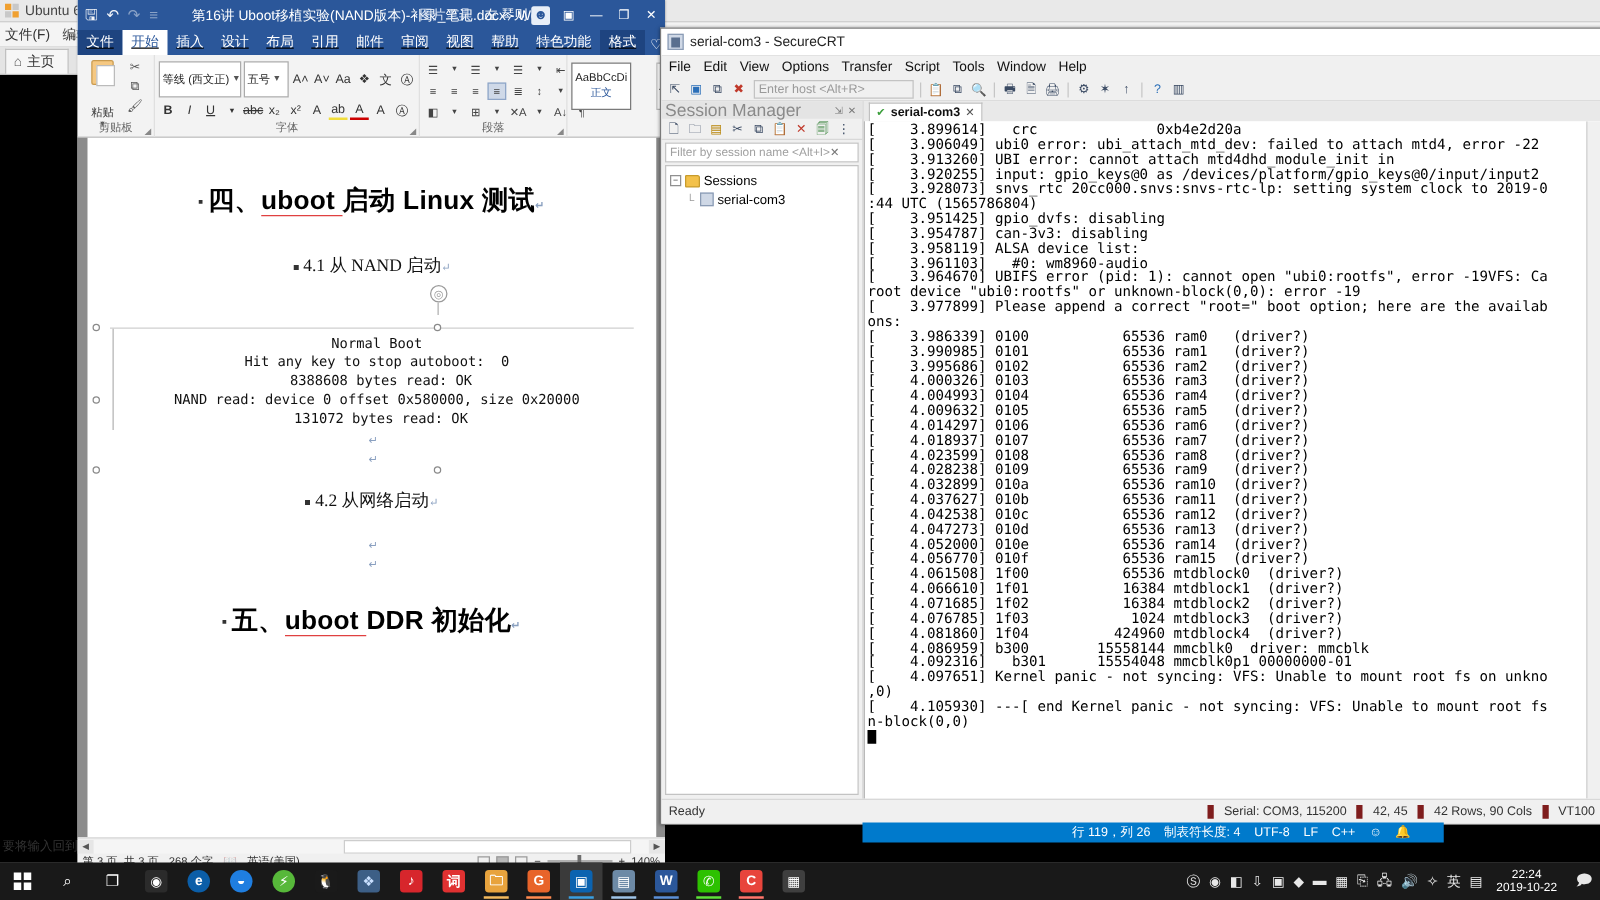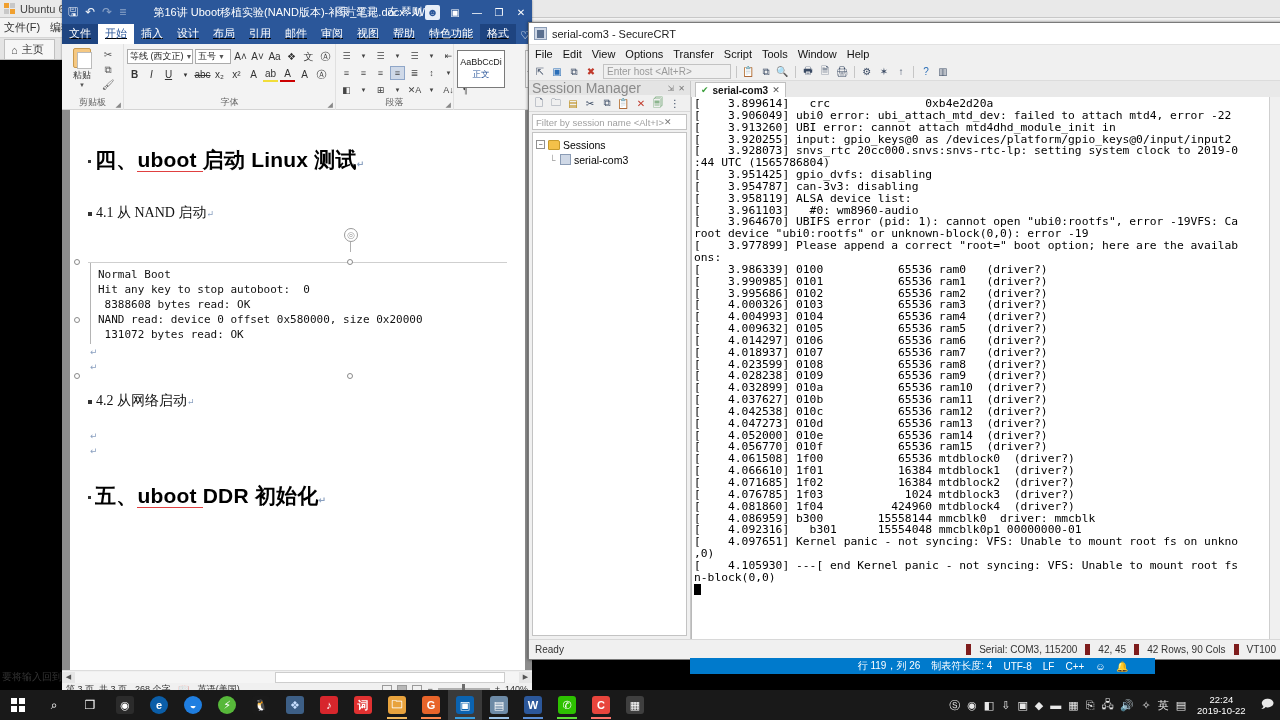--- a/index.html
+++ b/index.html
@@ -56,43 +56,43 @@
   .rt.file { background:#1e4480; }
   .rt-right { position:absolute; right:2px; bottom:2px; display:flex; align-items:center; gap:6px; color:#fff; font-size:11px;}
 
   .word-ribbon { height:66px; background:#f3f3f3; border-bottom:1px solid #d4d4d4; display:flex; position:relative; }
   .rg { position:relative; height:66px; border-right:1px solid #e0e0e0; padding:2px 3px 0 3px; display:flex; flex-direction:column; }
   .rg-label { position:absolute; bottom:1px; left:0; right:0; text-align:center; font-size:9px; color:#666; }
   .rg-body { flex:1; display:flex; align-items:flex-start; gap:2px; }
   .btn-big { width:34px; display:flex; flex-direction:column; align-items:center; justify-content:flex-start; padding-top:2px;}
   .clipboard-ico { width:18px; height:20px; background:#f5c882; border:1px solid #c99a4e; border-radius:2px; position:relative; }
   .clipboard-ico::after { content:""; position:absolute; left:3px; top:3px; width:13px; height:15px; background:#fff; border:1px solid #bbb; }
-  .btn-big-lab { font-size:9px; color:#333; margin-top:1px; }
+  .btn-big-lab { font-size:9px; color:#333; margin-top:16px; }
   .mini-col { display:flex; flex-direction:column; gap:2px; padding-top:2px; }
   .mini { width:14px; height:13px; display:flex; align-items:center; justify-content:center; font-size:10px; color:#555; }
   .font-rows { display:flex; flex-direction:column; gap:3px; padding-top:3px; }
   .font-row { display:flex; align-items:center; gap:2px; }
-  .combo { height:15px; border:1px solid #ababab; background:#fff; display:flex; align-items:center;
+  .combo { height:29px; border:1px solid #ababab; background:#fff; display:flex; align-items:center;
      padding:0 2px; font-size:9px; color:#222; white-space:nowrap; }
   .combo .caret { margin-left:2px; font-size:7px; color:#555; }
   .sq { width:15px; height:15px; display:flex; align-items:center; justify-content:center; font-size:10px; color:#333; }
   .sq.b { font-weight:bold; } .sq.i { font-style:italic; } .sq.u { text-decoration:underline; }
   .para-rows { display:flex; flex-direction:column; gap:3px; padding-top:3px; }
   .para-row { display:flex; align-items:center; gap:2px; }
   .pico { width:15px; height:14px; display:flex; align-items:center; justify-content:center; font-size:9px; color:#444; }
   .pico.sel { background:#cfd9e8; border:1px solid #8fa6c8; }
   .style-gallery { display:flex; align-items:center; gap:20px; padding-top:4px;justify-content:flex-end; }
   .style-card { width:48px; height:38px; border:1px solid #b9b9b9; background:#fff;
      display:flex; flex-direction:column; align-items:center; justify-content:center; }
   .style-card.active { border:1.5px solid #7a7a7a; }
   .style-card-aa { font-size:9px; color:#222; }
   .style-card-name { font-size:8.5px; color:#2b579a; margin-top:2px; }
   .rg-dialog { position:absolute; right:2px; bottom:1px; font-size:7px; color:#888; }
 
-  .word-body { position:absolute; left:0; top:110px; width:470px; height:560px; background:#8c8c8c; overflow:hidden; }
+  .word-body { position:absolute; left:0; top:110px; width:470px; height:560px; background:#8c8c8c; overflow:hidden;text-align:center; }
   .word-page { position:absolute; left:8px; top:0; width:455px; height:560px; background:#fff; }
   .doc-pad { position:relative; padding:14px 18px 0 18px; }
   .para-mark { color:#8aa0c0; font-size:9px; }
   .h1 { font-size:21px; font-weight:bold; color:#000; white-space:nowrap; letter-spacing:.2px;
         font-family:"Liberation Sans","DejaVu Sans",sans-serif; }
   .h1 .ul { border-bottom:1.5px solid #e04040; }
   .h2 { font-size:14px; color:#111; white-space:nowrap; font-family:"Liberation Serif","DejaVu Serif",serif; }
   .bullet { display:inline-block; width:3px; height:3px; background:#333; vertical-align:middle; margin-right:4px; }
   .bullet.sq { width:4px; height:4px; }
   .code-box { position:relative; margin-top:12px; border-top:1px solid #cfcfcf; border-bottom:0px;

